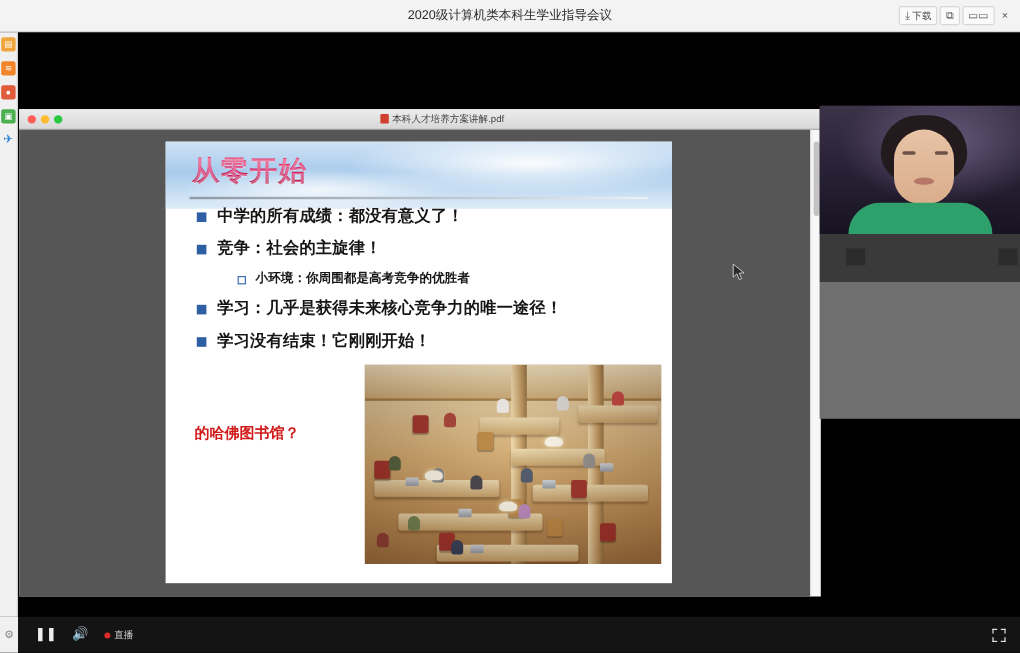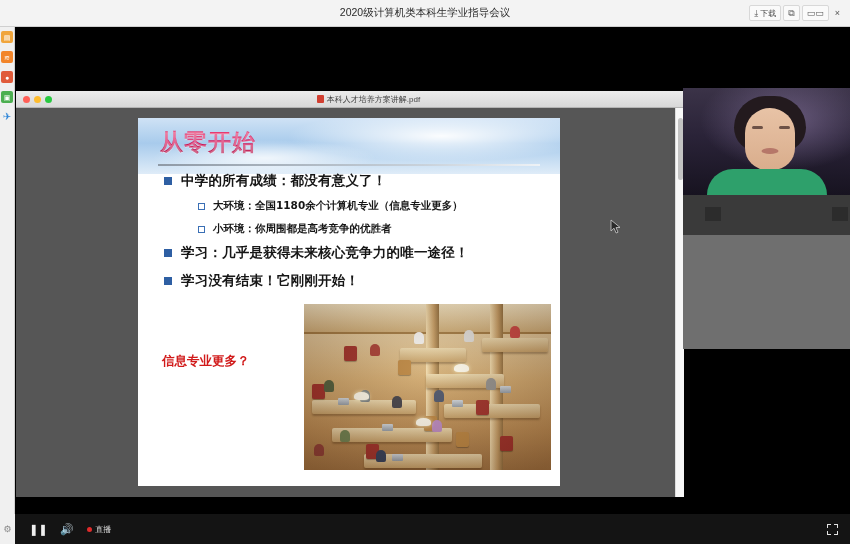--- a/index.html
+++ b/index.html
@@ -344,25 +344,25 @@
           <div class="slide-title">从零开始</div>
           <div class="title-rule"></div>
 
           <div class="slide-body">
 
             <div class="bullet-l1">
               <span class="sq1"></span>
               <span class="txt1">中学的所有成绩：都没有意义了！</span>
             </div>
 
-
-            <div class="bullet-l2">
-              <span class="sq2"></span>
-              <span class="txt2">大环境：全国1180余个计算机专业（信息专业更多）</span>
+            <div class="bullet-l1">
+              <span class="sq1"></span>
+              <span class="txt1">竞争：社会的主旋律！</span>
             </div>
+
 
             <div class="bullet-l2">
               <span class="sq2"></span>
               <span class="txt2">小环境：你周围都是高考竞争的优胜者</span>
             </div>
 
             <div class="bullet-l1">
               <span class="sq1"></span>
               <span class="txt1">学习：几乎是获得未来核心竞争力的唯一途径！</span>
             </div>
@@ -418,21 +418,21 @@
             <div class="laptop" style="left:34px; top:94px;"></div>
             <div class="laptop" style="left:78px; top:120px;"></div>
             <div class="laptop" style="left:148px;top:96px;"></div>
             <div class="laptop" style="left:88px; top:150px;"></div>
             <div class="laptop" style="left:196px;top:82px;"></div>
 
             <div class="photo-shade"></div>
           </div>
 
           <div class="red-note">
-            <div>信息专业更多？</div>
+            <div>的哈佛图书馆？</div>
           </div>
         </div>
 
         <div class="pdf-scrollbar">
           <div class="pdf-thumb"></div>
         </div>
       </div>
     </div>
 
     <div class="webcam">

